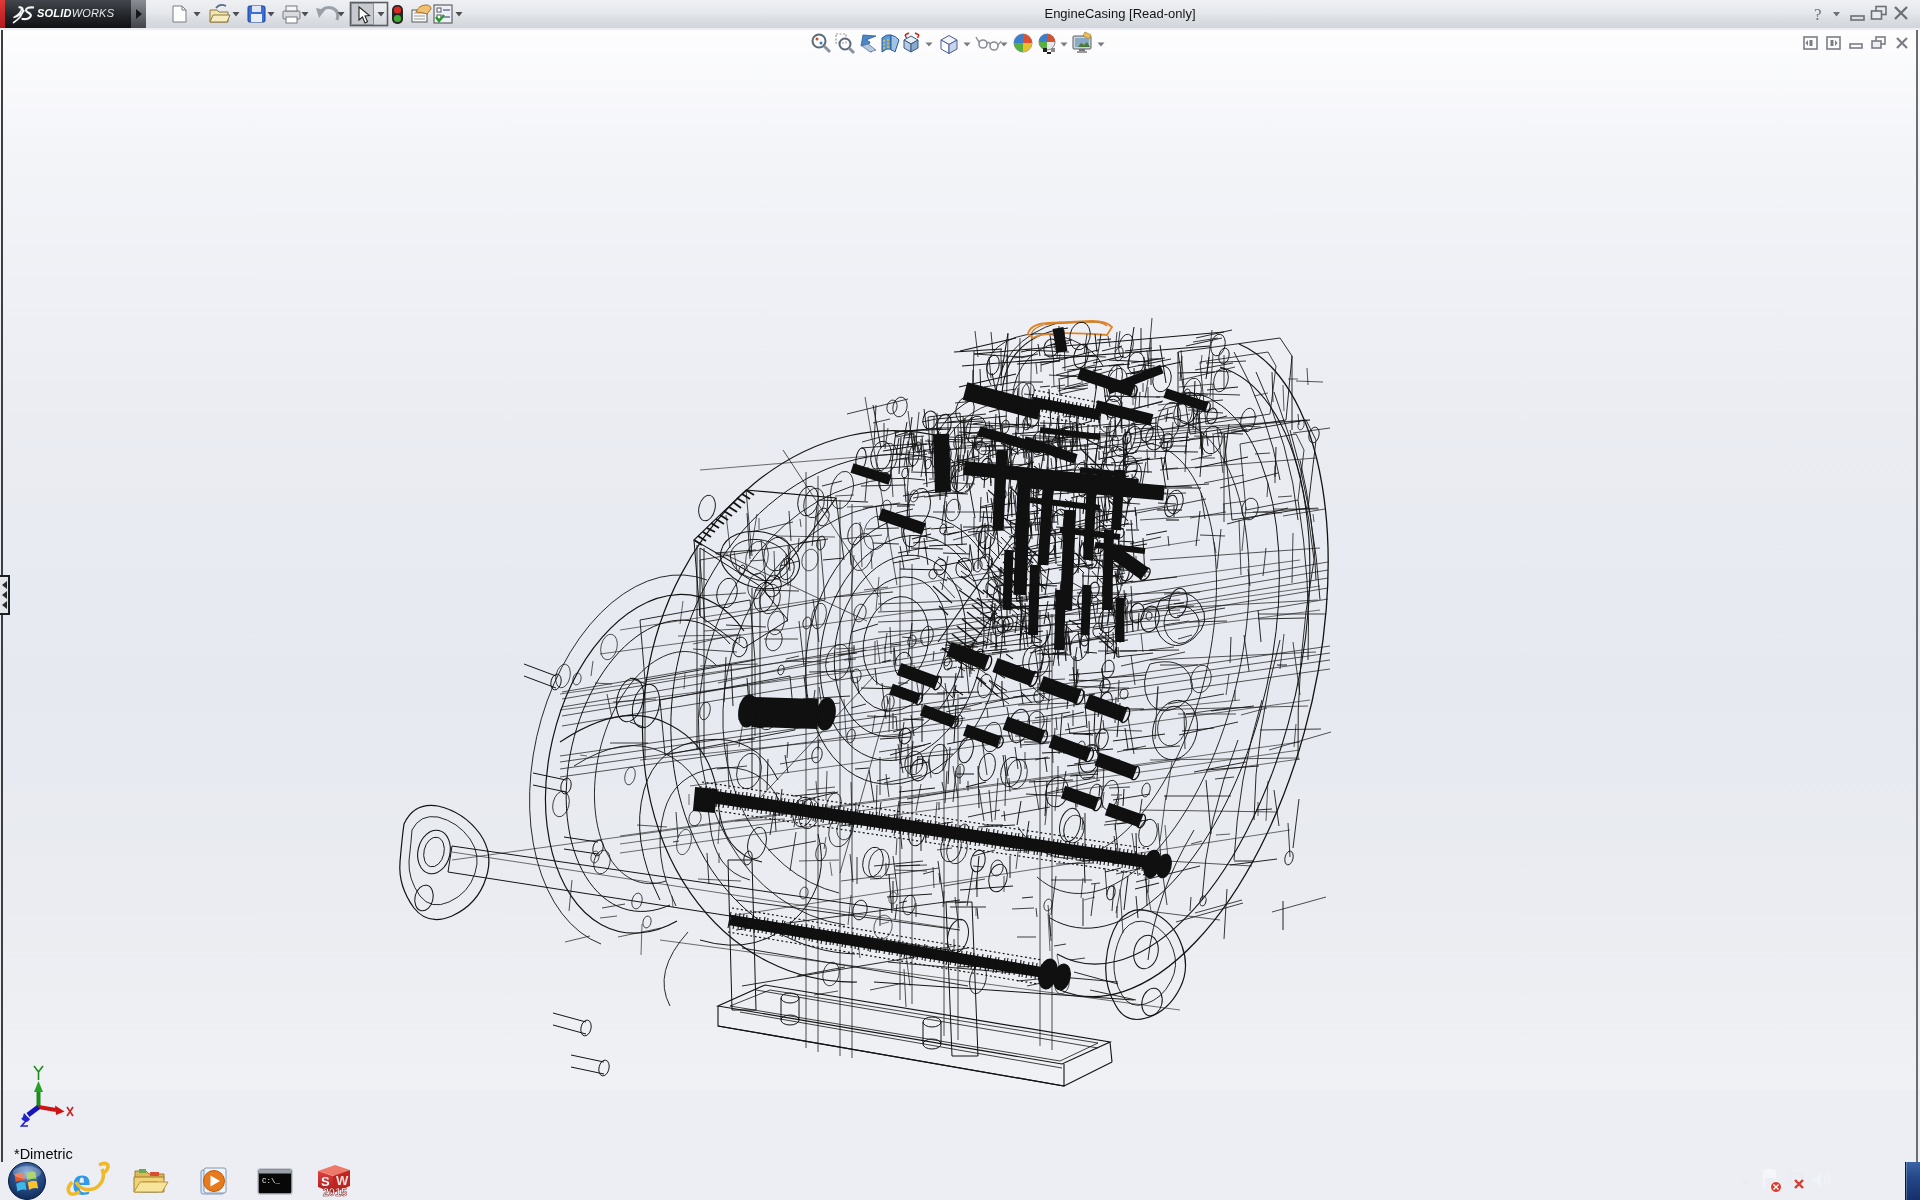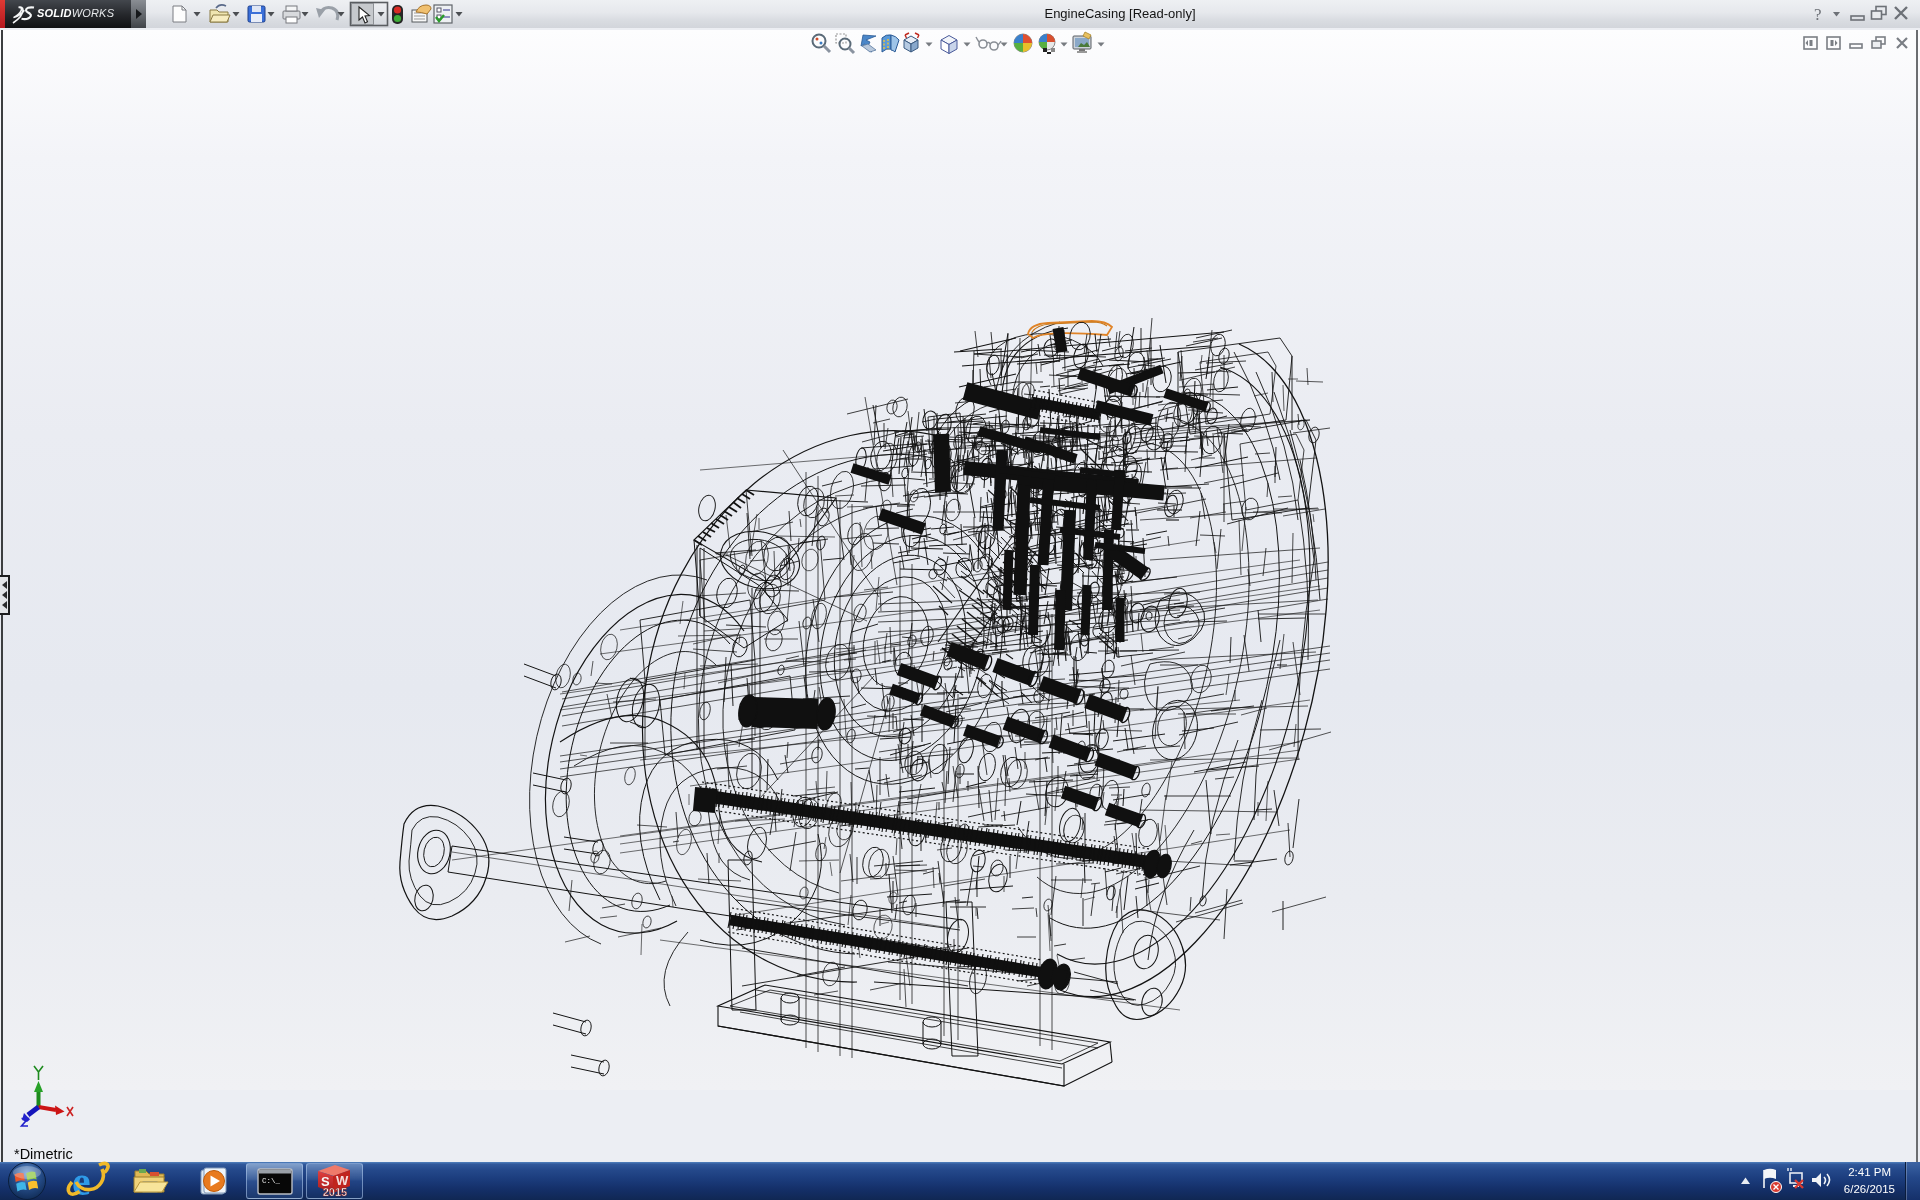--- a/index.html
+++ b/index.html
@@ -2239,28 +2239,20 @@
       <polygon points="1808,40 1808,46 1805.5,43" fill="#7a7e84"></polygon>
 <rect x="1827" y="37" width="13" height="12" fill="none" stroke="#7a7e84" stroke-width="1.6"></rect>
 <rect x="1830.5" y="40" width="3" height="6" fill="#7a7e84"></rect>
       <polygon points="1835,40 1835,46 1837.5,43" fill="#7a7e84"></polygon>
 <rect x="1850" y="44" width="12" height="4" fill="none" stroke="#7a7e84" stroke-width="1.6"></rect>
 <rect x="1876" y="37" width="9" height="7" fill="none" stroke="#7a7e84" stroke-width="1.6"></rect>
 <rect x="1872" y="41" width="9" height="7" fill="#eceef1" stroke="#7a7e84" stroke-width="1.6"></rect>
 <path d="M1897 38 l10 10 M1907 38 l-10 10" stroke="#7a7e84" stroke-width="2.2" fill="none"></path>
   </svg>
 
-  <div id="taskbar">
-    <div class="tb-btn" style="left:246px; background:linear-gradient(180deg,rgba(210,230,250,.5) 0%,rgba(140,180,225,.32) 45%,rgba(80,120,185,.35) 50%,rgba(60,100,165,.28) 100%);"></div>
-    <div class="tb-btn" style="left:306px;"></div>
-    <div id="tray">
-      <div class="time">2:41 PM</div>
-      <div class="date">6/26/2015</div>
-    </div>
-  </div>
   <div id="showdesk"></div>
   <svg id="taskicons" width="1920" height="38" viewBox="0 1162 1920 38" style="left:0; top:1162px;">
     <defs>
         <radialGradient id="orb" cx="50%" cy="30%" r="75%">
           <stop offset="0%" stop-color="#6f9fd8"></stop>
           <stop offset="45%" stop-color="#28508e"></stop>
           <stop offset="100%" stop-color="#0e2850"></stop>
         </radialGradient>
         <linearGradient id="cubeL" x1="0" y1="0" x2="0" y2="1">
           <stop offset="0%" stop-color="#e04040"></stop>

